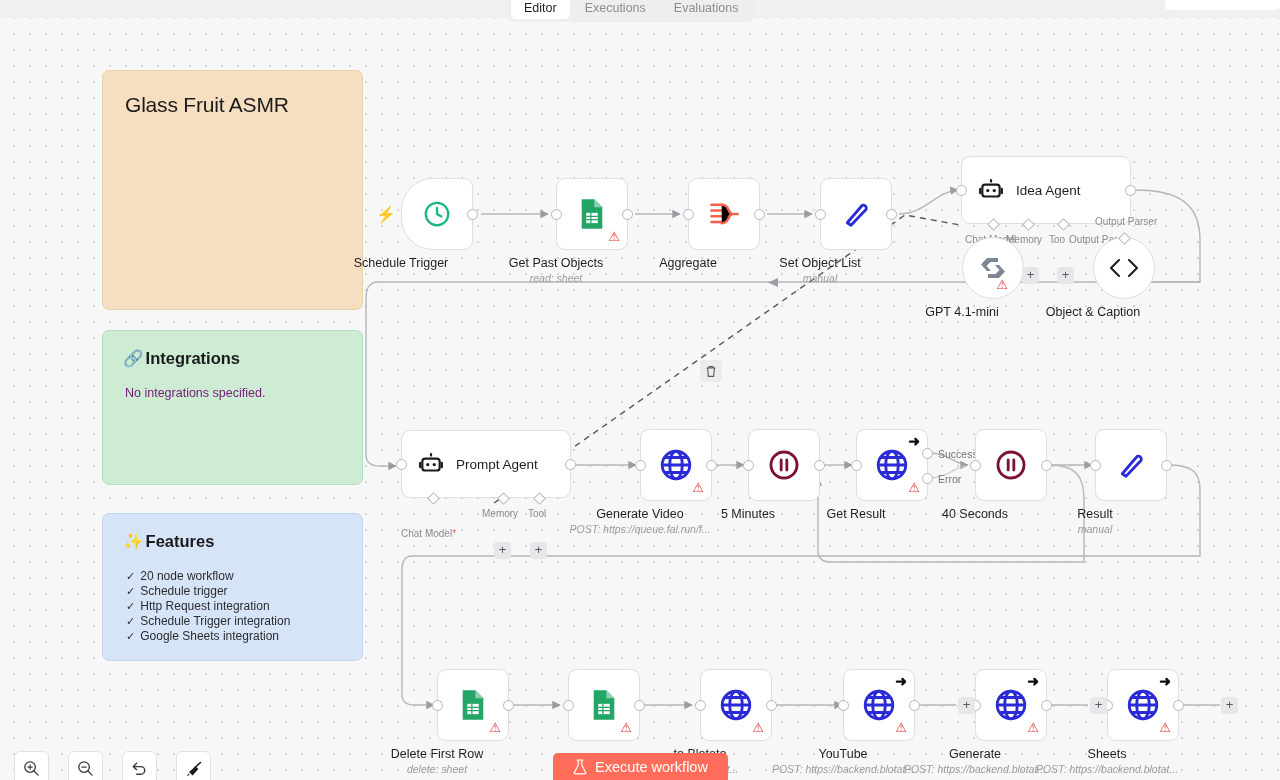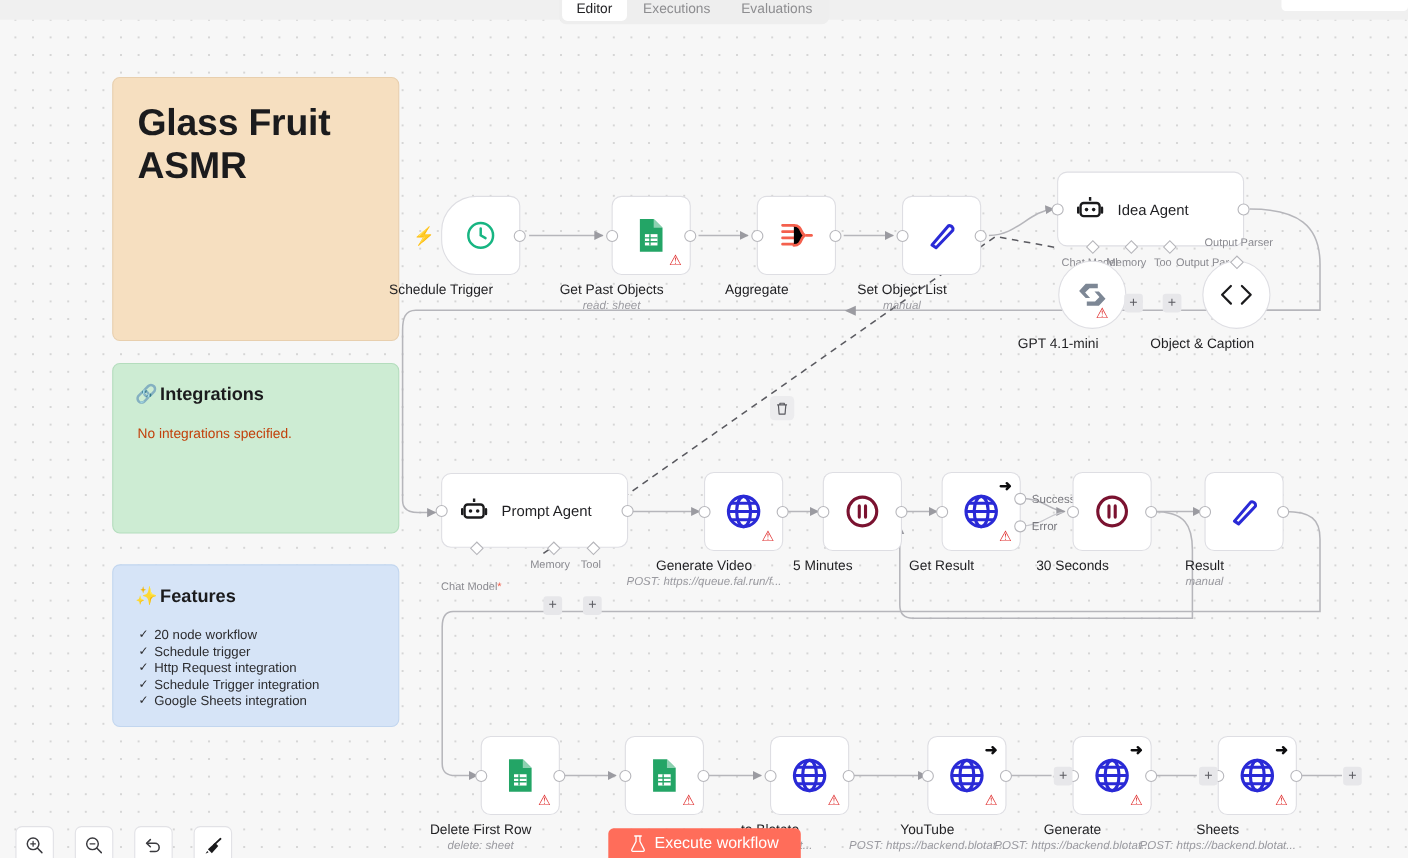--- a/index.html
+++ b/index.html
@@ -39,41 +39,41 @@
   
   .note {
     position: absolute; border-radius: 7px; padding: 14px 14px;
     overflow: hidden;
   }
   .note.title-note {
     left: 102px; top: 70px; width: 261px; height: 240px;
     background: #f6dfc0; border: 1px solid #e8cfae;
   }
   .note-title {
-    font-size: 34px; font-weight: bold; color: #1b1b1d;
+    font-size: 21px; font-weight: normal; color: #1b1b1d;
     letter-spacing: -0.2px; margin-bottom: 28px; margin-top: 8px; margin-left: 8px;
   }
   .note-body {
     font-size: 16.5px; font-weight: bold; color: #1b1b1d;
     line-height: 24.5px; margin-left: 8px; width: 230px;
   }
   .note.integrations-note {
     left: 102px; top: 330px; width: 261px; height: 155px;
     background: #cdecd3; border: 1px solid #b4ddbd;
   }
   .note.features-note {
     left: 102px; top: 513px; width: 261px; height: 148px;
     background: #d6e4f7; border: 1px solid #c2d6ef;
   }
   .note-h {
     font-size: 16.5px; font-weight: bold; color: #1b1b1d;
     display: flex; align-items: center; gap: 2px; margin-bottom: 18px;
     margin-left: 6px; margin-top: 4px;
   }
-  .note-sub { font-size: 12.5px; color: #c2410c; margin-left: 8px; }
+  .note-sub { font-size: 12.5px; color: #701a75; margin-left: 8px; }
   .feat-list { list-style: none; margin-left: 9px; }
   .feat-list li {
     font-size: 12px; color: #2c2c2f; line-height: 14.5px;
     margin-bottom: 0.5px; display: flex; gap: 5px;
   }
   .check { color: #2c2c2f; font-size: 11px; }
 
   
   svg.links { position: absolute; inset: 0; width: 1280px; height: 780px; overflow: visible; }
   .lk { fill: none; stroke: #b6b6bb; stroke-width: 1.4px; }
@@ -434,21 +434,21 @@
 
   <div class="node-wrap" style="left:975px; top:429px;">
     <div class="node">
       <svg width="34" height="34" viewBox="0 0 24 24">
         <circle cx="12" cy="12" r="9.2" fill="none" stroke="#7a1230" stroke-width="2"></circle>
         <path d="M10 8.4v7.2M14 8.4v7.2" stroke="#7a1230" stroke-width="2" stroke-linecap="round"></path>
       </svg>
       <div class="port in"></div>
       <div class="port out"></div>
     </div>
-    <div class="node-label">30 Seconds</div>
+    <div class="node-label">40 Seconds</div>
   </div>
 
   <div class="node-wrap" style="left:1095px; top:429px;">
     <div class="node">
       <svg width="30" height="30" viewBox="0 0 24 24">
         <path d="M5 19 L17 5 a2.6 2.6 0 0 1 3.2 3.2 L8 21 z" fill="none" stroke="#2a2ad6" stroke-width="2.2" stroke-linejoin="round"></path>
       </svg>
       <div class="port in"></div>
       <div class="port out"></div>
     </div>

